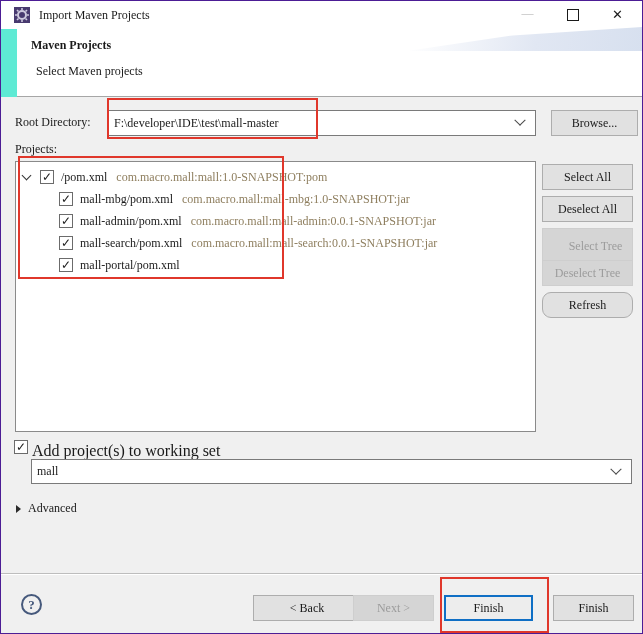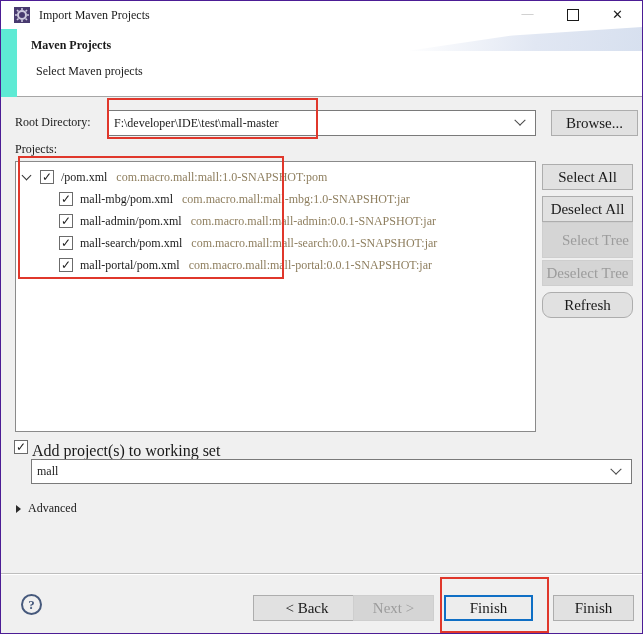--- a/index.html
+++ b/index.html
@@ -25,21 +25,21 @@
   
   .content-bg{position:absolute;top:96px;left:0;right:0;bottom:0;background:#f0f0f0;}
   .abs{position:absolute;}
   
   .combo{background:#fff;border:1px solid #7a7a7a;box-sizing:border-box;display:flex;align-items:center;}
   .combo-text{padding-left:5px;flex:1;white-space:nowrap;overflow:hidden;}
   .combo-chevron{width:7px;height:7px;border-right:1.4px solid #4a4a4a;border-bottom:1.4px solid #4a4a4a;
     transform:rotate(45deg) translate(-2px,-2px);margin-right:11px;flex:0 0 auto;}
   
   .btn{background:#e1e1e1;border:1px solid #adadad;box-sizing:border-box;display:flex;
-    align-items:center;justify-content:center;font-size:15px;color:#1a1a1a;cursor:default;}
+    align-items:center;justify-content:center;font-size:12px;color:#1a1a1a;cursor:default;}
   .btn.disabled{background:#d5d5d5;border-color:#cecece;color:#9c9c9c;}
   .btn.default{border:2px solid #0f6fc5;background:#ededed;}
   
   .checkbox{width:14px;height:14px;background:#fff;border:1px solid #6b6b6b;box-sizing:border-box;
     display:flex;align-items:center;justify-content:center;font-size:12px;line-height:1;color:#222;}
   
   .tree{background:#fff;border:1px solid #8a8a8a;box-sizing:border-box;padding-top:4px;}
   .tree-row{height:22px;display:flex;align-items:center;white-space:nowrap;}
   .tree-row.root{padding-left:7px;}
   .tree-row.child{padding-left:43px;}
@@ -142,31 +142,30 @@
           <span>✓</span>
         </span>
       <span class="proj-name">mall-search/pom.xml</span>
       <span class="proj-coords">com.macro.mall:mall-search:0.0.1-SNAPSHOT:jar</span>
     </div>
     <div class="tree-row child">
       <span class="checkbox">
           <span>✓</span>
         </span>
       <span class="proj-name">mall-portal/pom.xml</span>
-      <span class="proj-coords">com.macro.mall:mall-portal:0.0.1-SNAPSHOT:jar</span>
     </div>
   </div>
 
   <div class="abs btn" style="left:541px;top:163px;width:91px;height:26px;">
     <span>Select All</span>
   </div>
   <div class="abs btn" style="left:541px;top:195px;width:91px;height:26px;">
     <span>Deselect All</span>
   </div>
-  <div class="abs btn disabled" style="left:541px;top:221px;width:91px;height:36px;padding-left:16px;">
+  <div class="abs btn disabled" style="left:541px;top:227px;width:91px;height:36px;padding-left:16px;">
     <span>Select Tree</span>
   </div>
   <div class="abs btn disabled" style="left:541px;top:259px;width:91px;height:26px;">
     <span>Deselect Tree</span>
   </div>
   <div class="abs btn" style="left:541px;top:291px;width:91px;height:26px;border-radius:9px;">
     <span>Refresh</span>
   </div>
 
   <span class="abs checkbox" style="left:13px;top:439px;">

